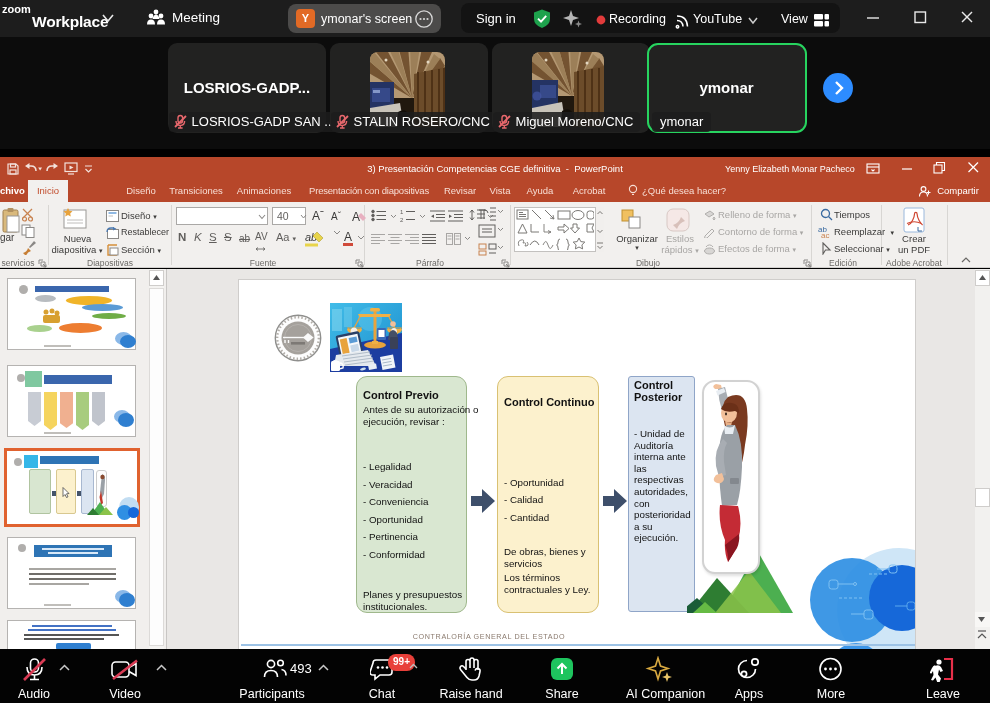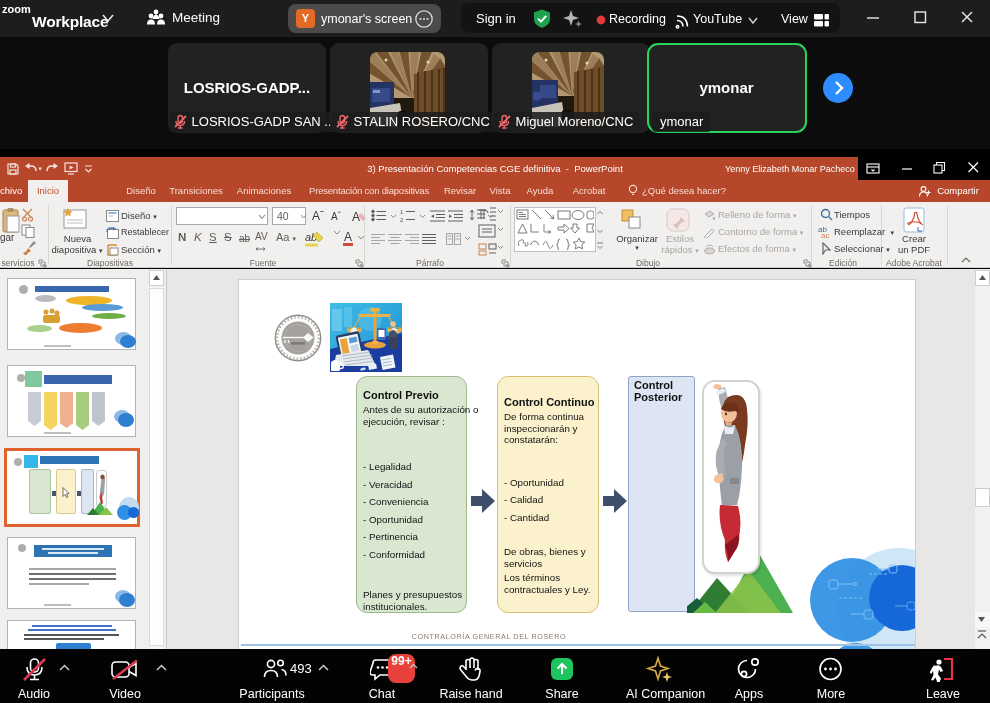--- a/index.html
+++ b/index.html
@@ -5,21 +5,21 @@
 * { margin:0; padding:0; box-sizing:border-box; }
 html,body { width:990px; height:703px; overflow:hidden; background:#000; }
 body { font-family:"Liberation Sans", sans-serif; position:relative; }
 .abs { position:absolute; }
 
 #topbar { position:absolute; left:0; top:0; width:990px; height:37px; background:#1d1d1d; }
 #sharebg { position:absolute; left:0; top:37px; width:990px; height:112px; background:#0c0c0c; }
 .tile { position:absolute; top:43px; height:90px; background:#222221; border-radius:9px; }
 .vlabel { position:absolute; height:20px; background:rgba(28,28,28,.88); border-radius:4px; color:#fff; font-size:13px; line-height:20px; white-space:nowrap; padding:0 7px 0 4px; }
 
-#ppt-title { position:absolute; left:0; top:157px; width:858px; height:23px; background:#b7472a; }
+#ppt-title { position:absolute; left:0; top:157px; width:990px; height:23px; background:#b7472a; }
 #ppt-tabs { position:absolute; left:0; top:180px; width:990px; height:22px; background:#b7472a; }
 #ribbon { position:absolute; left:0; top:202px; width:990px; height:66px; background:#f2f0ee; border-bottom:1px solid #d2d0ce; }
 .rtab { position:absolute; top:0; height:22px; line-height:22px; font-size:9.5px; color:#f7ddd4; text-align:center; white-space:nowrap; }
 .glabel { position:absolute; top:56px; font-size:8.5px; color:#6b6966; text-align:center; }
 .gsep { position:absolute; top:3px; height:60px; width:1px; background:#d8d6d3; }
 #content { position:absolute; left:0; top:269px; width:990px; height:380px; background:#e9e7e5; }
 #panel { position:absolute; left:0; top:0; width:166px; height:380px; background:#f1efed; }
 .thumb { position:absolute; left:7px; width:129px; height:72px; background:#fff; border:1px solid #b5b3b1; }
 #canvas { position:absolute; left:168px; top:0; width:822px; height:380px; background:#e9e7e5; }
 #slide { position:absolute; left:70px; top:10px; width:678px; height:370px; background:#fff; border:1px solid #cfcdcb; border-bottom:none; overflow:hidden; }
@@ -254,21 +254,21 @@
   <svg class="abs" style="left:933px;top:4px" width="13" height="13" fill="none" stroke="#fff" stroke-width="1.1">
       <rect x="1" y="4" width="8" height="8"></rect>
       <polyline points="3.5,4 3.5,1.5 11.5,1.5 11.5,9.5 9,9.5"></polyline>
     </svg>
   <svg class="abs" style="left:967px;top:4px" width="13" height="13">
       <line x1="1.5" y1="1.5" x2="11" y2="11" stroke="#fff" stroke-width="1.2"></line>
       <line x1="11" y1="1.5" x2="1.5" y2="11" stroke="#fff" stroke-width="1.2"></line>
     </svg>
 </div>
 <div id="ppt-tabs">
-  <div class="rtab" style="left:0;width:22px;font-weight:normal;color:#fff;">chivo</div>
+  <div class="rtab" style="left:0;width:22px;font-weight:bold;color:#fff;">chivo</div>
   <div class="rtab" style="left:28px;width:40px;background:#f2f0ee;color:#c24e2e;">Inicio</div>
   <div class="rtab" style="left:74px;width:40px;margin-top:40px;">Insertar</div>
   <div class="rtab" style="left:121px;width:40px;">Diseño</div>
   <div class="rtab" style="left:166px;width:60px;">Transiciones</div>
   <div class="rtab" style="left:234px;width:60px;">Animaciones</div>
   <div class="rtab" style="left:306px;width:126px;letter-spacing:-0.2px;">Presentación con diapositivas</div>
   <div class="rtab" style="left:440px;width:40px;">Revisar</div>
   <div class="rtab" style="left:486px;width:28px;">Vista</div>
   <div class="rtab" style="left:524px;width:32px;">Ayuda</div>
   <div class="rtab" style="left:566px;width:46px;">Acrobat</div>
@@ -753,29 +753,29 @@
       <div class="abs" style="left:117px;top:96px;width:111px;height:237px;background:#d9e7d1;border:1.5px solid #9fb88c;border-radius:11px;"></div>
       <div class="abs" style="left:124px;top:109px;font-size:11px;font-weight:bold;color:#111;">Control Previo</div>
       <div class="abs" style="left:124px;top:124px;font-size:9.8px;color:#111;line-height:11.5px;white-space:nowrap;">Antes de su autorización o<br>ejecución, revisar :</div>
       <div class="abs" style="left:124px;top:178px;font-size:9.8px;color:#111;line-height:17.6px;">- Legalidad<br>- Veracidad<br>- Conveniencia<br>- Oportunidad<br>- Pertinencia<br>- Conformidad</div>
       <div class="abs" style="left:124px;top:309px;font-size:9.8px;color:#111;line-height:11.5px;white-space:nowrap;">Planes y presupuestos<br>institucionales.</div>
       <svg class="abs" style="left:231px;top:206px" width="26" height="30">
           <polygon points="1,10 12,10 12,3 25,15 12,27 12,20 1,20" fill="#3e4f6b"></polygon>
         </svg>
       <div class="abs" style="left:258px;top:96px;width:102px;height:237px;background:#fcf1cd;border:1.5px solid #d9c173;border-radius:11px;"></div>
       <div class="abs" style="left:265px;top:116px;font-size:11px;font-weight:bold;color:#111;">Control Continuo</div>
-      <div class="abs" style="left:265px;top:131px;font-size:9.8px;color:#111;line-height:11.7px;white-space:nowrap;">De forma continua<br>inspeccionarán y<br>constatarán:</div>
       <div class="abs" style="left:265px;top:194px;font-size:9.8px;color:#111;line-height:17.4px;">- Oportunidad<br>- Calidad<br>- Cantidad</div>
       <div class="abs" style="left:265px;top:266px;font-size:9.8px;color:#111;line-height:11.7px;white-space:nowrap;">De obras, bienes y<br>servicios</div>
       <div class="abs" style="left:265px;top:292px;font-size:9.8px;color:#111;line-height:11.7px;white-space:nowrap;">Los términos<br>contractuales y Ley.</div>
       <svg class="abs" style="left:363px;top:206px" width="26" height="30">
           <polygon points="1,10 12,10 12,3 25,15 12,27 12,20 1,20" fill="#3e4f6b"></polygon>
         </svg>
       <div class="abs" style="left:389px;top:96px;width:67px;height:236px;background:#dce5f1;border:1.5px solid #8fa5c8;border-radius:3px;"></div>
       <div class="abs" style="left:395px;top:100px;width:58px;font-size:11px;font-weight:bold;color:#111;line-height:11.5px;">Control Posterior</div>
+      <div class="abs" style="left:395px;top:148px;font-size:9.8px;color:#111;line-height:11.6px;white-space:nowrap;">- Unidad de<br>Auditoría<br>interna ante<br>las<br>respectivas<br>autoridades,<br>con<br>posterioridad<br>a su<br>ejecución.</div>
       <svg class="abs" style="left:448px;top:266px" width="110" height="67">
         <polygon points="70,4 106,67 36,67" fill="#4caf50"></polygon>
         <polygon points="30,32 62,67 2,67" fill="#2e7d32"></polygon>
         <polygon points="10,52 26,67 -8,67" fill="#1a5c38"></polygon>
         <polygon points="62,25 94,67 28,67" fill="#8bc34a" opacity=".85"></polygon>
         <polygon points="18,56 30,67 6,67" fill="#66bb44"></polygon>
       </svg>
       <svg class="abs" style="left:530px;top:230px" width="148" height="150">
         <circle cx="130" cy="100" r="62" fill="#cfe6f7"></circle>
         <circle cx="83" cy="90" r="42" fill="#2f8fe3" opacity=".92"></circle>
@@ -806,21 +806,21 @@
         <ellipse cx="21" cy="31" rx="1" ry="1.4" fill="#3a2a20"></ellipse>
         <path d="M20 38 q4 3 7 1 l-1 4 -5 0 z" fill="#e8b088"></path>
         <path d="M30 42 q8 16 7 42 q-1 24 -5 38 l-15 1 q-5 -38 -2 -64 q2 -12 7 -17 z" fill="#9aa0a6"></path>
         <path d="M19 42 q6 5 11 0 l-2 9 -8 0 z" fill="#e8edf2"></path>
         <path d="M18 56 q-9 10 -7 27 l3 11 7 -2 -2 -13 q-1 -12 3 -19 z" fill="#a8adb3"></path>
         <path d="M11 92 q-5 6 1 8 q6 1 7 -4 l-2 -6 z" fill="#f2c09a"></path>
         <path d="M15 122 l18 1 q5 18 0 34 q-3 12 -10 22 q-4 -10 -3 -22 q-7 -16 -5 -35" fill="#c42b35"></path>
         <path d="M20 162 q4 10 3 17 l9 -14 q3 -7 2 -14 z" fill="#8a1520"></path>
         <rect x="25" y="95" width="9" height="6" rx="1" fill="#83888e"></rect>
       </svg>
-      <div class="abs" style="left:0px;top:352px;width:500px;text-align:center;font-size:7.2px;letter-spacing:0.6px;color:#8a7a6e;">CONTRALORÍA GENERAL DEL ROSERO</div>
+      <div class="abs" style="left:0px;top:352px;width:500px;text-align:center;font-size:7.2px;letter-spacing:0.6px;color:#8a7a6e;">CONTRALORÍA GENERAL DEL ESTADO</div>
       <div class="abs" style="left:2px;top:364px;width:674px;height:1.8px;background:#9dc3e6;"></div>
     </div>
     <div class="abs" style="left:807px;top:0;width:15px;height:380px;background:#f2f1ef;"></div>
     <div class="abs" style="left:807px;top:1px;width:15px;height:16px;background:#fff;border:1px solid #cfcdcb;"><svg width="13" height="14">
           <polygon points="6.5,4 10,9 3,9" fill="#555"></polygon>
         </svg></div>
     <div class="abs" style="left:807px;top:219px;width:15px;height:19px;background:#fff;border:1px solid #cfcdcb;"></div>
     <div class="abs" style="left:807px;top:343px;width:15px;height:15px;background:#f8f7f5;"><svg width="13" height="14">
           <polygon points="6.5,10 10,5 3,5" fill="#555"></polygon>
         </svg></div>
@@ -877,21 +877,21 @@
   <svg class="abs" style="left:370px;top:9px" width="26" height="23">
       <g fill="none" stroke="#fff" stroke-width="1.6">
         <path d="M3 5 q0 -3 3 -3 h13 q3 0 3 3 v9 q0 3 -3 3 h-9 l-5 4 v-4 h-2 q-3 0 -3 -3 z"></path>
       </g>
       <g fill="#fff">
         <circle cx="8" cy="9.5" r="1.3"></circle>
         <circle cx="12.5" cy="9.5" r="1.3"></circle>
         <circle cx="17" cy="9.5" r="1.3"></circle>
       </g>
     </svg>
-  <div class="abs" style="left:388px;top:5px;width:27px;height:29px;background:#e8403a;border-radius:8px;color:#fff;font-size:12px;font-weight:bold;text-align:center;line-height:15px;">99+</div>
+  <div class="abs" style="left:388px;top:5px;width:27px;height:17px;background:#e8403a;border-radius:8px;color:#fff;font-size:10px;font-weight:bold;text-align:center;line-height:15px;">99+</div>
   <svg class="abs" style="left:408px;top:13px" width="11" height="8">
       <polyline points="2,6 5.5,2.5 9,6" fill="none" stroke="#bdbdbd" stroke-width="1.4"></polyline>
     </svg>
   <div class="tlabel" style="left:348px;width:68px;">Chat</div>
   <svg class="abs" style="left:458px;top:7px" width="26" height="27">
       <g fill="none" stroke="#fff" stroke-width="1.6">
         <path d="M8 14 V5.5 q0 -2 2 -2 q2 0 2 2 V12 M12 12 V4 q0 -2 2 -2 q2 0 2 2 v8 M16 12 V5.5 q0 -2 2 -2 q2 0 2 2 V14 q0 0 0 0"></path>
         <path d="M8 13 l-2.5 -2.5 q-1.5 -1.5 -3 0 q-1.2 1.4 0 3 l6.5 8 q2 2.5 5 2.5 h2 q4 0 5 -4 l1 -4.5 q.5 -2.5 -2 -3 q-2 -.5 -3 2"></path>
       </g>
     </svg>

